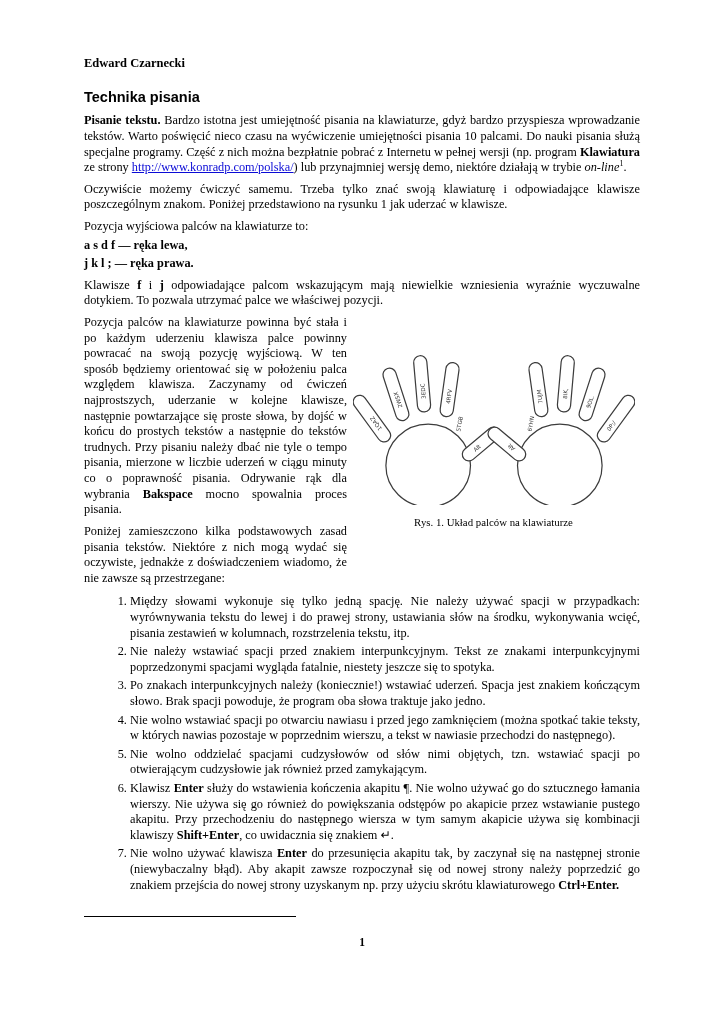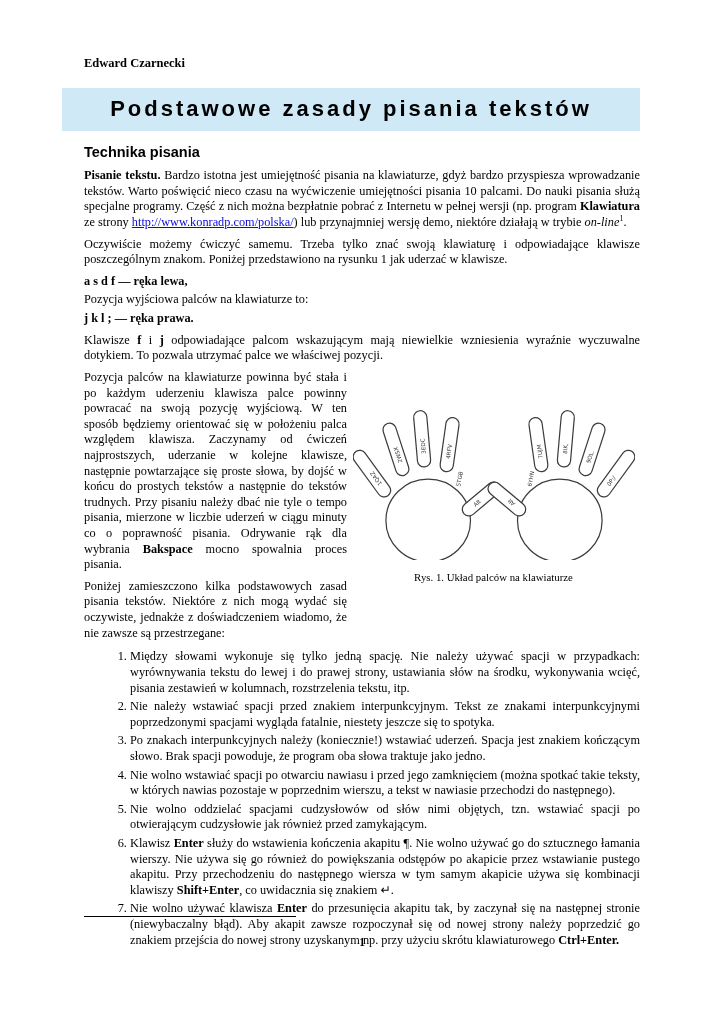--- a/index.html
+++ b/index.html
@@ -37,33 +37,30 @@
   .footnote { font-size:10.4px; }
   .page-num { position:absolute; left:0; right:0; bottom:74px; text-align:center; font-weight:bold; font-size:11.5px; }
 </style>
 </head>
 <body>
 
 <div class="page">
 
   <div class="author">Edward Czarnecki</div>
 
-  <div class="title-bar">
-    <h1>Podstawowe zasady pisania tekstów</h1>
-  </div>
 
   <h2 class="section-heading">Technika pisania</h2>
 
   <p class="body"><b>Pisanie tekstu.</b><span> Bardzo istotna jest umiejętność pisania na klawiaturze, gdyż bardzo przyspiesza wprowadzanie tekstów. Warto poświęcić nieco czasu na wyćwiczenie umiejętności pisania 10 palcami. Do nauki pisania służą specjalne programy. Część z nich można bezpłatnie pobrać z Internetu w pełnej wersji (np. program </span><b>Klawiatura</b><span> ze strony </span><a class="link">http://www.konradp.com/polska/</a><span>) lub przynajmniej wersję demo, niektóre działają w trybie </span><i>on-line</i><sup>1</sup><span>.</span></p>
 
   <p class="body">Oczywiście możemy ćwiczyć samemu. Trzeba tylko znać swoją klawiaturę i odpowiadające klawisze poszczególnym znakom. Poniżej przedstawiono na rysunku 1 jak uderzać w klawisze.</p>
 
+  <p class="body tight">Pozycja wyjściowa palców na klawiaturze to:</p>
+
   <p class="body tight"><b>a s d f — ręka lewa,</b></p>
-
-  <p class="body tight">Pozycja wyjściowa palców na klawiaturze to:</p>
   <p class="body"><b>j k l ; — ręka prawa.</b></p>
 
   <p class="body"><span>Klawisze </span><b>f</b><span> i </span><b>j</b><span> odpowiadające palcom wskazującym mają niewielkie wzniesienia wyraźnie wyczuwalne dotykiem. To pozwala utrzymać palce we właściwej pozycji.</span></p>
 
   <div class="twocol">
     <div class="col-text">
       <p class="body"><span>Pozycja palców na klawiaturze powinna być stała i po każdym uderzeniu klawisza palce powinny powracać na swoją pozycję wyjściową. W ten sposób będziemy orientować się w położeniu palca względem klawisza. Zaczynamy od ćwiczeń najprostszych, uderzanie w kolejne klawisze, następnie powtarzające się proste słowa, by dojść w końcu do prostych tekstów a następnie do tekstów trudnych. Przy pisaniu należy dbać nie tyle o tempo pisania, mierzone w liczbie uderzeń w ciągu minuty co o poprawność pisania. Odrywanie rąk dla wybrania </span><b>Bakspace</b><span> mocno spowalnia proces pisania.</span></p>
       <p class="body">Poniżej zamieszczono kilka podstawowych zasad pisania tekstów. Niektóre z nich mogą wydać się oczywiste, jednakże z doświadczeniem wiadomo, że nie zawsze są przestrzegane:</p>
     </div>
 

